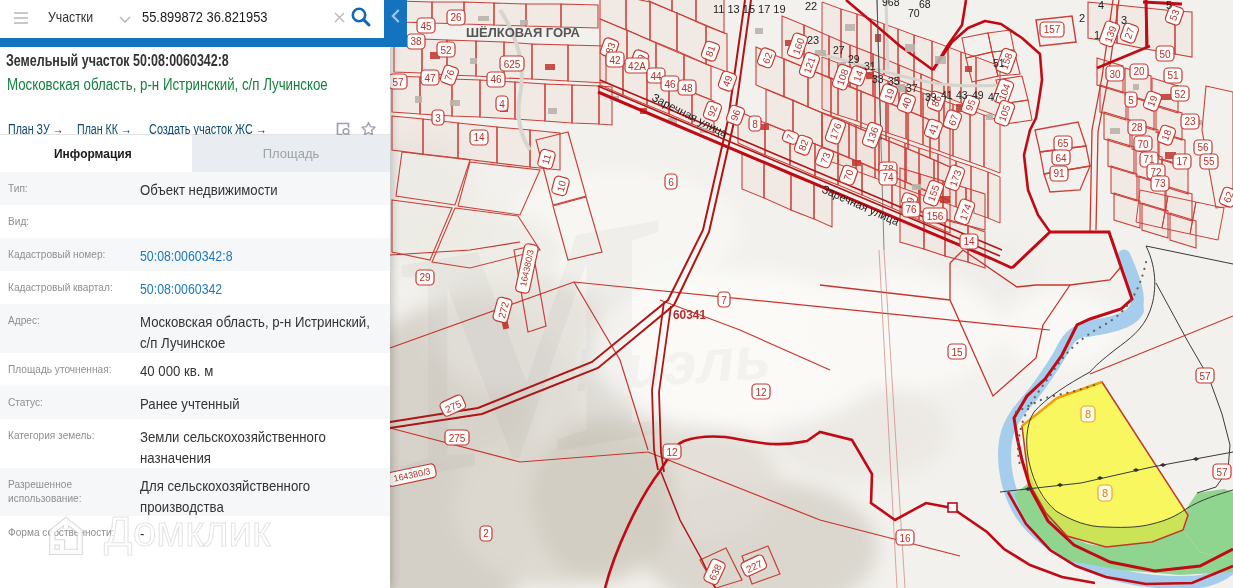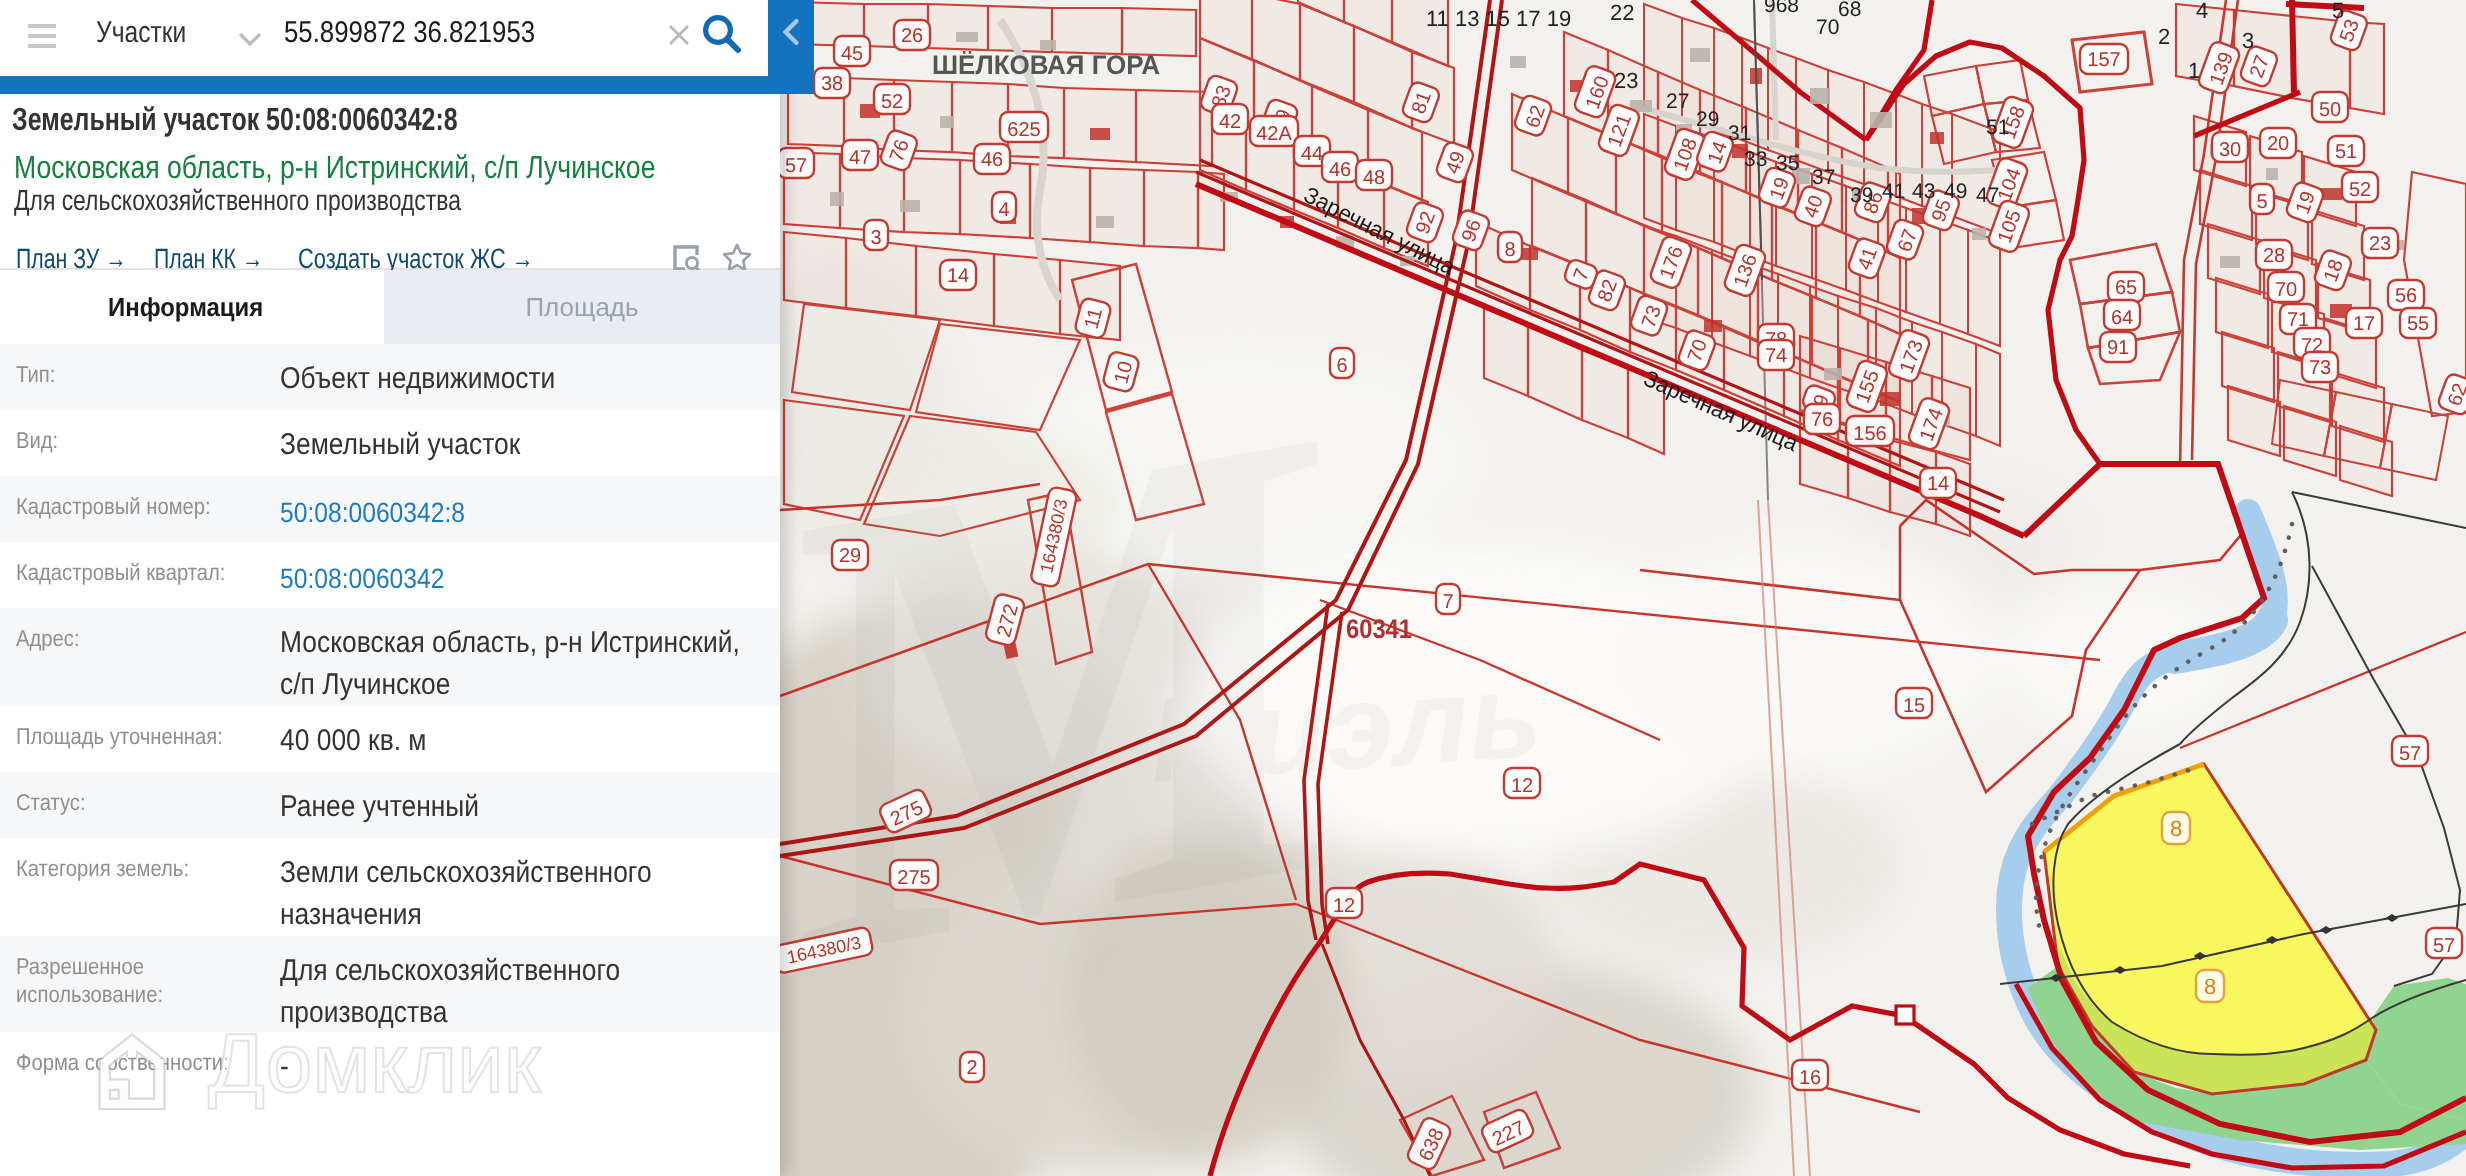--- a/index.html
+++ b/index.html
@@ -784,21 +784,20 @@
       </svg>
   <svg class="mag" width="22" height="22" viewBox="0 0 22 22">
         <circle cx="9" cy="9" r="6.2" stroke="#1268b4" stroke-width="2.6" fill="none"></circle>
         <path d="M13.6,13.6 L19,19" stroke="#1268b4" stroke-width="3" stroke-linecap="round"></path>
       </svg>
  </div>
  <div class="bluebar"></div>
  <div class="header">
   <div class="h1"><span class="sx" style="transform:scaleX(0.78)">Земельный участок 50:08:0060342:8</span></div>
   <div class="h2"><span class="sx" style="transform:scaleX(0.83)">Московская область, р-н Истринский, с/п Лучинское</span></div>
-  <div class="h3"><span class="sx" style="transform:scaleX(0.79)">Для сельскохозяйственного производства</span></div>
   <div class="linksrow">
     <span class="lnk"><span class="sx" style="transform:scaleX(0.76)">План ЗУ <span class="arr">→</span></span></span>
     <span class="lnk" style="left:77px"><span class="sx" style="transform:scaleX(0.76)">План КК <span class="arr">→</span></span></span>
     <span class="lnk" style="left:149px"><span class="sx" style="transform:scaleX(0.78)">Создать участок ЖС <span class="arr">→</span></span></span>
     <svg class="ic1" width="17" height="16" viewBox="0 0 17 16">
           <path d="M12.5,5.5 L12.5,1.5 L1.5,1.5 L1.5,12.5 L6.5,12.5" stroke="#98a1ad" stroke-width="1.7" fill="none"></path>
           <circle cx="10" cy="9.5" r="2.8" stroke="#98a1ad" stroke-width="1.5" fill="none"></circle>
           <path d="M12,11.8 L15,15" stroke="#98a1ad" stroke-width="1.6"></path>
         </svg>
     <svg class="ic2" width="15" height="15" viewBox="0 0 18 17">
@@ -810,21 +809,20 @@
    <div class="tab on"><span class="sx" style="transform:scaleX(0.92)">Информация</span></div>
    <div class="tab off"><span class="sx" style="transform:scaleX(1.0)">Площадь</span></div>
  </div>
  <div class="table">
       <div class="row" style="height:33px;background:#f5f7f9">
         <div class="l"><span class="sx" style="transform:scaleX(0.88)">Тип:</span></div>
         <div class="v"><span class="sx" style="transform:scaleX(0.88)">Объект недвижимости</span></div>
       </div>
       <div class="row" style="height:33px;background:#fff">
         <div class="l"><span class="sx" style="transform:scaleX(0.88)">Вид:</span></div>
-        <div class="v"><span class="sx" style="transform:scaleX(0.88)">Земельный участок</span></div>
       </div>
       <div class="row" style="height:33px;background:#f5f7f9">
         <div class="l"><span class="sx" style="transform:scaleX(0.88)">Кадастровый номер:</span></div>
         <div class="v link"><span class="sx" style="transform:scaleX(0.88)">50:08:0060342:8</span></div>
       </div>
       <div class="row" style="height:33px;background:#fff">
         <div class="l"><span class="sx" style="transform:scaleX(0.88)">Кадастровый квартал:</span></div>
         <div class="v link"><span class="sx" style="transform:scaleX(0.88)">50:08:0060342</span></div>
       </div>
       <div class="row" style="height:49px;background:#f5f7f9">

